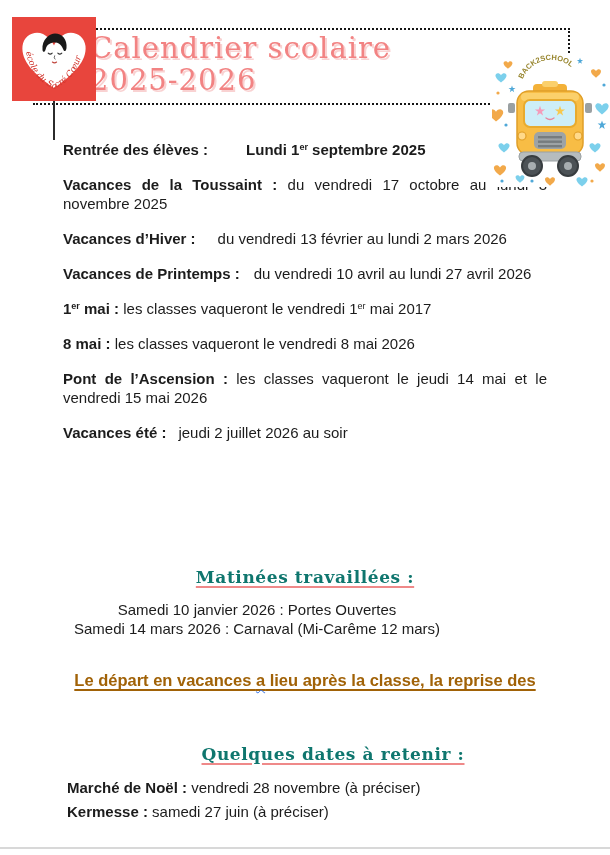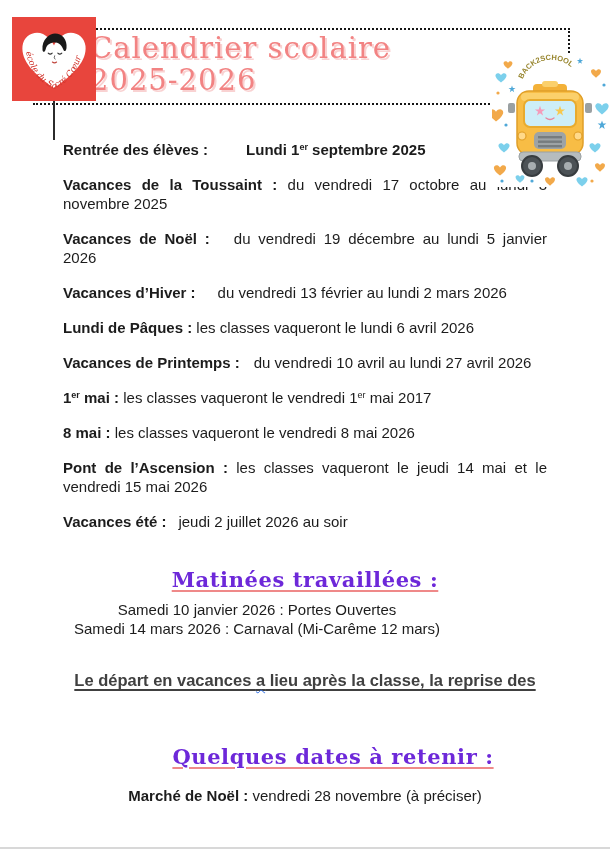--- a/index.html
+++ b/index.html
@@ -25,39 +25,39 @@
   .content{left:63px;top:140px;width:484px;}
   p.entry{margin:0 0 16px 0;font-size:15px;line-height:19px;
     text-align:justify;-moz-text-align-last:left;text-align-last:left;}
   .lab{font-weight:bold;}
   .val-bold{font-weight:bold;}
   .tab{display:inline-block;height:1px;}
   sup{font-size:9px;line-height:0;vertical-align:5px;font-weight:inherit;margin-top:45px;}
 
   
   .pinkhead{left:0;width:610px;text-align:center;
-    font-family:"DejaVu Serif", serif;font-weight:bold;font-size:21px;
-    color:#6d28d9;letter-spacing:.6px;
+    font-family:"DejaVu Serif", serif;font-weight:bold;font-size:17px;
+    color:#0f766e;letter-spacing:.6px;
     text-decoration:underline;text-decoration-color:#ef8989;
     text-decoration-thickness:1.5px;text-underline-offset:3px;}
   .h-matinees{top:567px;}
   .h-dates{top:744px;margin-left:28px;}
 
   .mlines{left:0;top:601px;width:514px;text-align:center;
     font-size:15px;line-height:18.5px;}
 
   .notice{left:40px;top:668px;width:530px;text-align:center;
-    font-size:16.5px;font-weight:bold;line-height:24px;color:#404040;}
+    font-size:16.5px;font-weight:bold;line-height:24px;color:#a16207;}
   .nline{text-decoration:underline;text-decoration-thickness:1.5px;
     text-underline-offset:3px;}
   .grammar{text-decoration:underline wavy #2f6fe4;
     text-decoration-thickness:1px;text-decoration-skip-ink:none;}
 
   .dates{left:63px;top:774px;width:484px;}
-  .dates p{margin:12px;font-size:15px;line-height:19.5px;text-align:center;}
+  .dates p{margin:4px;font-size:15px;line-height:19.5px;}
 
   .pagefoot-line{left:0;top:847px;width:610px;height:2px;background:#d8d8d8;}
 </style>
 </head>
 <body>
 
 <div class="abs dashedbox"></div>
 
 <div class="abs doc-title">
   <div>Calendrier scolaire</div>
@@ -139,36 +139,35 @@
     <circle cx="112" cy="32" r="1.6" fill="#4fa8d8"></circle>
     <circle cx="100" cy="128" r="1.6" fill="#f2a94a"></circle>
     <circle cx="40" cy="128" r="1.6" fill="#4fa8d8"></circle>
     <circle cx="10" cy="128" r="1.6" fill="#4fa8d8"></circle>
   </svg>
 </div>
 
 <div class="abs content">
     <p class="entry"><span class="lab"><span>Rentrée des élèves :</span></span><span class="tab" style="width: 38px;"></span><span class="val-bold"><span>Lundi 1</span><sup>er</sup><span> septembre 2025</span></span></p>
     <p class="entry"><span class="lab"><span>Vacances de la Toussaint :</span></span> <span class="val"><span>du vendredi 17 octobre au lundi 3 novembre 2025</span></span></p>
-    <p class="entry"><span class="lab"><span>Vacances de Noël :</span></span><span class="tab" style="width: 24px;"></span><span class="val"><span>du vendredi 19 décembre au lundi 5 janvier 2026</span></span></p>
     <p class="entry"><span class="lab"><span>Vacances d’Hiver :</span></span><span class="tab" style="width: 22px;"></span><span class="val"><span>du vendredi 13 février au lundi 2 mars 2026</span></span></p>
-    <p class="entry"><span class="lab"><span>Lundi de Pâques :</span></span> <span class="val"><span>les classes vaqueront le lundi 6 avril 2026</span></span></p>
     <p class="entry"><span class="lab"><span>Vacances de Printemps :</span></span><span class="tab" style="width: 14px;"></span><span class="val"><span>du vendredi 10 avril au lundi 27 avril 2026</span></span></p>
     <p class="entry"><span class="lab"><span>1</span><sup>er</sup><span> mai :</span></span> <span class="val"><span>les classes vaqueront le vendredi 1</span><sup>er</sup><span> mai 2017</span></span></p>
     <p class="entry"><span class="lab"><span>8 mai :</span></span> <span class="val"><span>les classes vaqueront le vendredi 8 mai 2026</span></span></p>
     <p class="entry"><span class="lab"><span>Pont de l’Ascension :</span></span> <span class="val"><span>les classes vaqueront le jeudi 14 mai et le vendredi 15 mai 2026</span></span></p>
     <p class="entry"><span class="lab"><span>Vacances été :</span></span><span class="tab" style="width: 12px;"></span><span class="val"><span>jeudi 2 juillet 2026 au soir</span></span></p>
   </div>
 
 <div class="abs pinkhead h-matinees">Matinées travaillées :</div>
 <div class="abs mlines">
     <div>Samedi 10 janvier 2026 : Portes Ouvertes</div>
     <div>Samedi 14 mars 2026 : Carnaval (Mi-Carême 12 mars)</div>
   </div>
 
 <div class="abs notice"><span class="nline"><span>Le départ en vacances </span><span class="grammar">a</span><span> lieu après la classe, la reprise des</span></span><br></div>
 
 <div class="abs pinkhead h-dates">Quelques dates à retenir :</div>
 <div class="abs dates">
     <p><span class="lab">Marché de Noël :</span><span> vendredi 28 novembre (à préciser)</span></p>
+    <p><span class="lab">Kermesse :</span><span> samedi 27 juin (à préciser)</span></p>
   </div>
 
 <div class="abs pagefoot-line"></div>
 
 </body></html>

